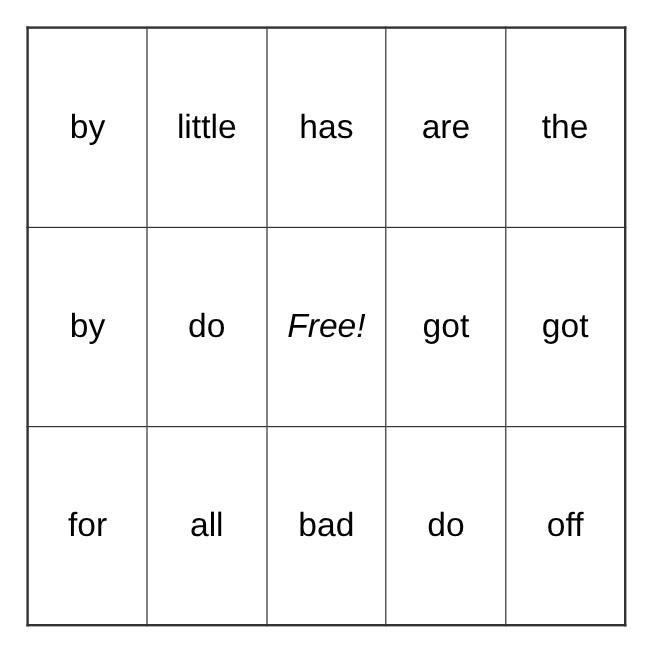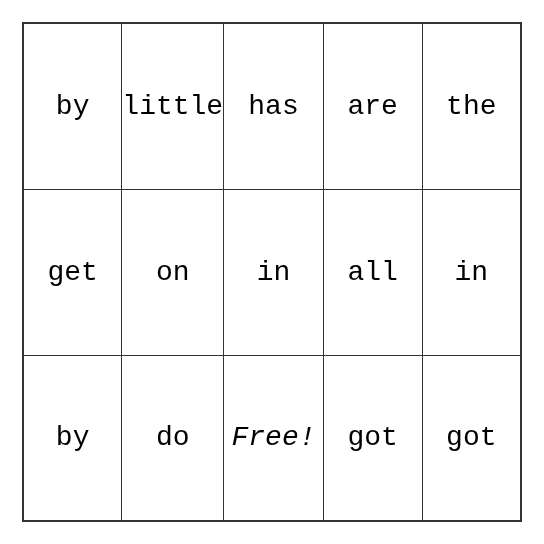--- a/index.html
+++ b/index.html
@@ -16,21 +16,20 @@
       align-items: center;
       justify-content: center;
       font-family: Arial, Helvetica, sans-serif;
     }
 
     .bingo-card {
       border: 2px solid #333;
       border-collapse: collapse;
       width: 500px;
       height: 500px;
-      font-family: Liberation Mono, monospace;
     }
 
     .bingo-card td {
       border: 1.5px solid #333;
       text-align: center;
       vertical-align: middle;
       font-size: 28px;
       font-weight: normal;
       width: 100px;
       height: 100px;
@@ -46,27 +45,27 @@
 <table class="bingo-card">
   <tbody id="bingo-body">
   <tr>
         <td>by</td>
         <td>little</td>
         <td>has</td>
         <td>are</td>
         <td>the</td>
       </tr>
       <tr>
-        <td>get</td>
-        <td>on</td>
-        <td>in</td>
-        <td>all</td>
-        <td>in</td>
-      </tr>
-      <tr>
         <td>by</td>
         <td>do</td>
         <td class="free-cell">Free!</td>
         <td>got</td>
         <td>got</td>
       </tr>
+      <tr>
+        <td>for</td>
+        <td>all</td>
+        <td>bad</td>
+        <td>do</td>
+        <td>off</td>
+      </tr>
     </tbody>
 </table>
 
 </body></html>

